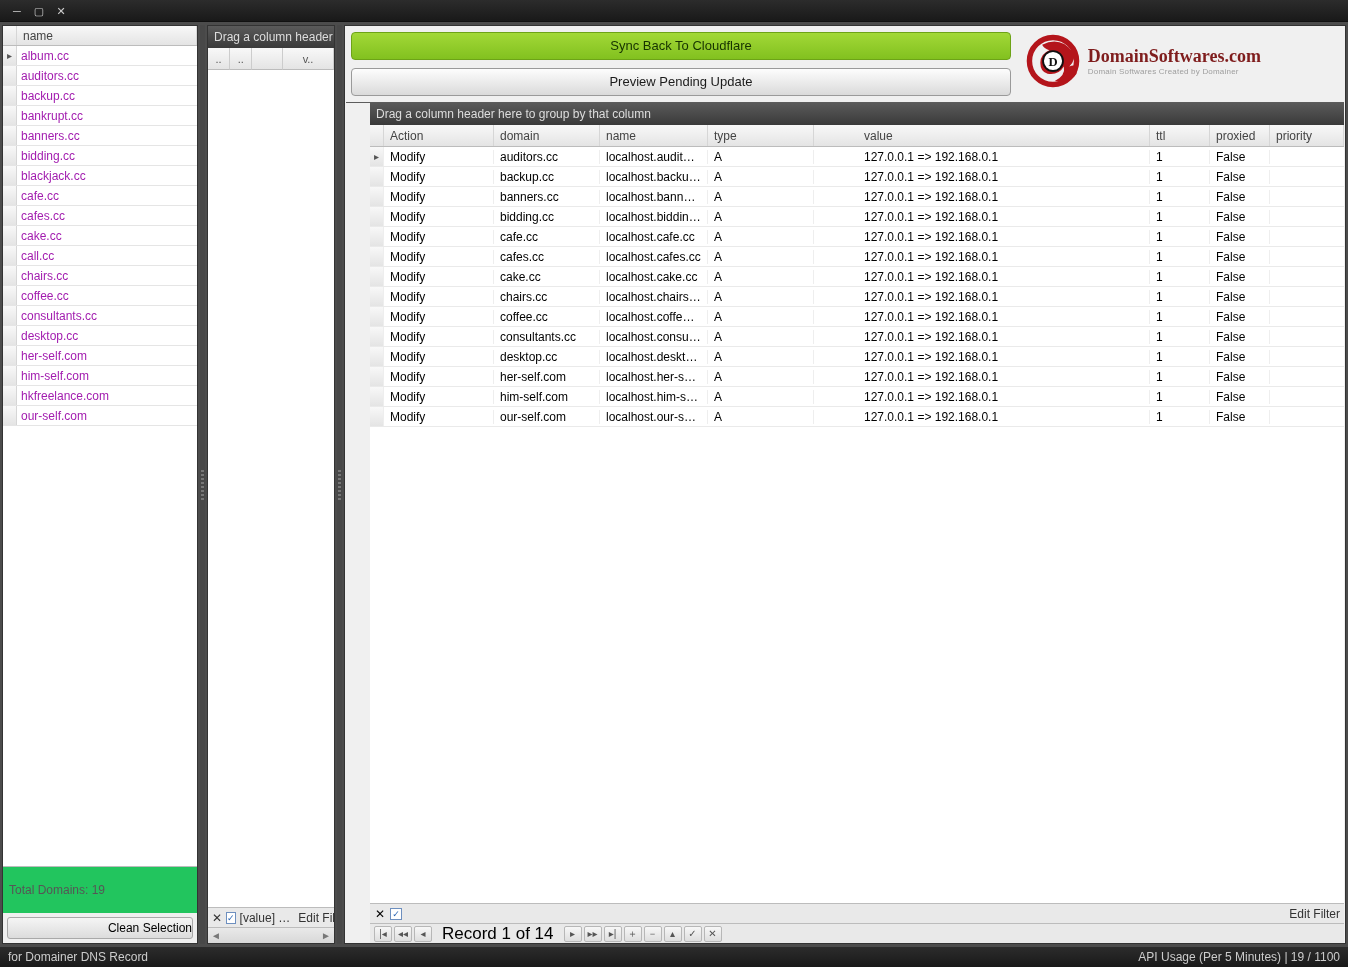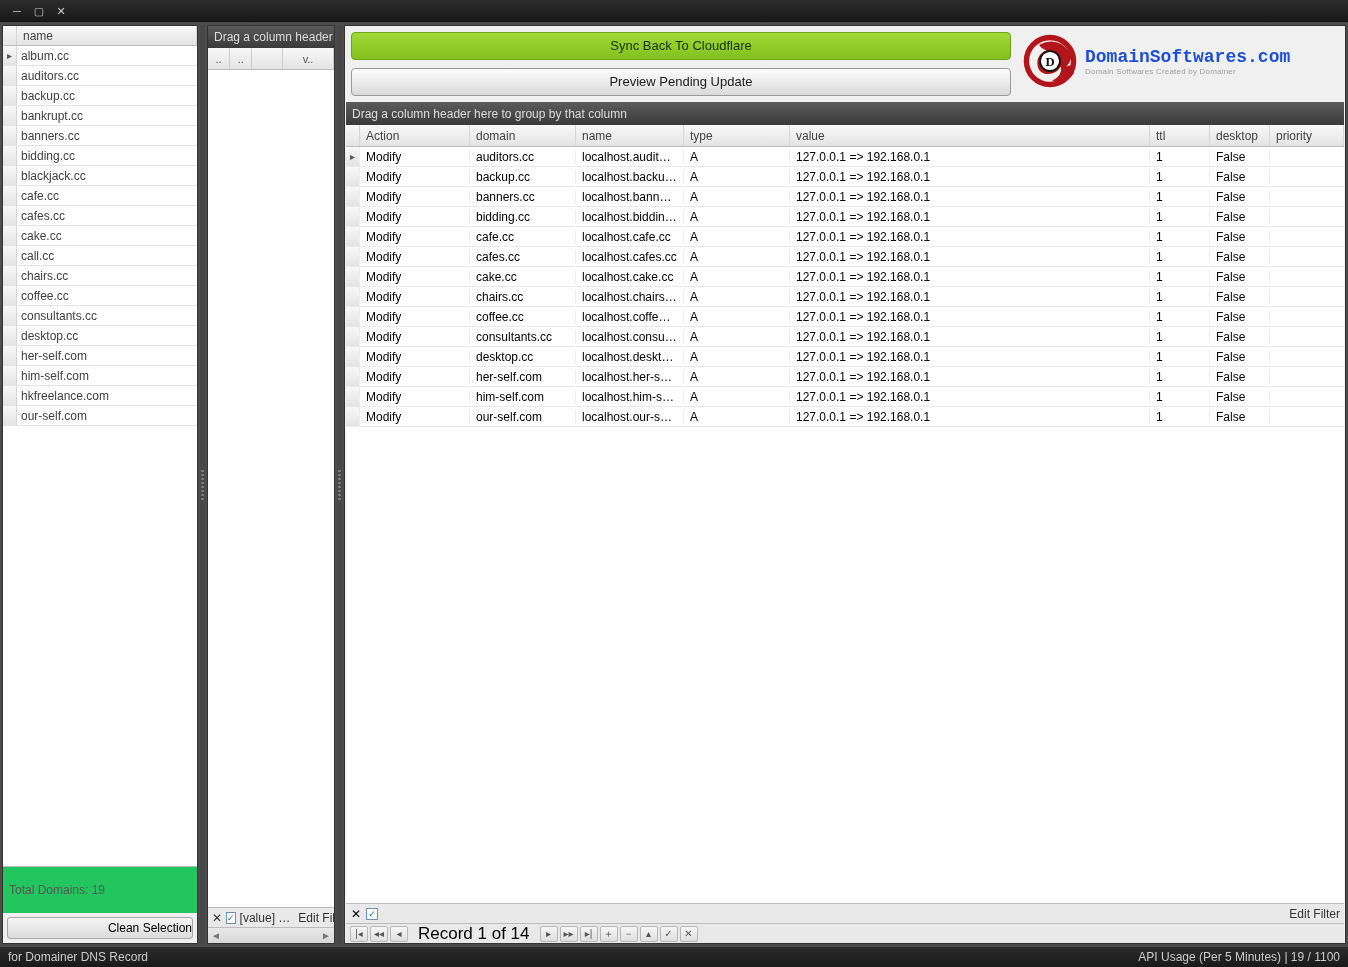--- a/index.html
+++ b/index.html
@@ -27,21 +27,21 @@
   .panel-mid  { width: 128px; }
   .panel-right{ flex: 1; }
 
   
   .grid-head { background: linear-gradient(to bottom,#f8f8f8,#e4e4e4); border-bottom:1px solid #bcbcbc; height: 20px; display:flex; align-items:center; font-size:12px; color:#444; }
   .grid-head-cell { padding:0 6px; height: 100%; display:flex; align-items:center; border-right:1px solid #d6d6d6;}
   .left-rowsel { width: 14px; border-right:1px solid #d6d6d6; flex: 0 0 14px; }
   .left-list { flex:1; overflow:auto; background:#fff; }
   .left-row { display:flex; height:20px; align-items:center; border-bottom:1px solid #e5e5e5; }
   .left-row .ind { width:14px; flex: 0 0 14px; text-align:center; font-size:10px; color:#555; background:linear-gradient(to bottom,#f8f8f8,#e4e4e4); height:100%; border-right:1px solid #d6d6d6; display:flex;align-items:center;justify-content:center;}
-  .left-row .name { padding:0 4px; color:#404040; }
+  .left-row .name { padding:0 4px; color:#a21caf; }
 
   .left-footer { background:#22c55e; padding:16px 6px; color:#565656; border-top:1px solid #bcbcbc; }
   .clean-btn { margin:4px; height:22px; background:linear-gradient(to bottom,#f5f5f5,#dcdcdc); border:1px solid #a9a9a9; border-radius:3px; text-align:right; line-height:20px; cursor:pointer;}
 
   
   .group-hint { background: linear-gradient(to bottom,#5a5a5a,#3a3a3a); color:#ddd; height:22px; display:flex; align-items:center; padding:0 6px; font-size:12px; white-space:nowrap; overflow:hidden;}
   .mid-head{ display:flex; height:22px;}
   .mid-head .c{background:linear-gradient(to bottom,#f8f8f8,#e4e4e4); border-right:1px solid #ccc;border-bottom:1px solid #bcbcbc; display:flex;align-items:center;justify-content:center;font-size:11px;color:#555;}
   .mid-body{ flex:1; background:#fff;}
   .mid-foot{ display:flex; align-items:center; height:20px; background:#e9e9e9; border-top:1px solid #bcbcbc; padding:0 4px; font-size:12px; gap:4px; color:#333; white-space:nowrap; overflow:hidden;}
@@ -52,35 +52,35 @@
 
   
   .right-top{ padding:6px; display:flex; gap:10px; align-items:flex-start;}
   .right-btns{flex:1;max-width:660px;display:flex;flex-direction:column;gap:8px;}
   .big-btn{ height:28px; border-radius:4px; border:1px solid #9a9a9a; text-align:center; line-height:26px; font-size:13px; cursor:pointer;}
   .big-btn.grey{ background:linear-gradient(to bottom,#fdfdfd,#dadada); color:#1b1b1b;}
   .big-btn.green{ background:linear-gradient(to bottom,#a2d837,#82c11f); border-color:#6da317; color:#163300; font-weight:500;}
   .brand{ flex:0 0 240px; display:flex; gap:6px; align-items:center; justify-content:flex-end; }
   .dragon{ width:58px;height:58px; }
   .brand-text{ display:flex;flex-direction:column;align-items:flex-start;}
-  .brand-text .t{ font-family:Liberation Mono, monospace; font-weight:bold; font-size:18px; color:#1d4ed8;}
+  .brand-text .t{ font-family:Liberation Serif, serif; font-weight:bold; font-size:18px; color:#7f1d1d;}
   .brand-text .s{ font-size:8px; color:#9e9e9e; letter-spacing:0.2px;}
 
-  .right-grid{ flex:1; display:flex; flex-direction:column; border-top:1px solid #5c5c5c; margin:0 1px;}
+  .right-grid{ flex:1; display:flex; flex-direction:column; border-top:1px solid #5c5c5c; margin:0 1px;padding-left:24px;}
   .rg-head{ display:flex; height:22px; background:linear-gradient(to bottom,#f8f8f8,#e4e4e4); border-bottom:1px solid #bcbcbc; font-size:12px; color:#444;}
   .rg-head .c{ border-right:1px solid #d6d6d6; padding:0 6px; display:flex;align-items:center; overflow:hidden;}
   .rg-body{ flex:1; overflow:auto; background:#fff;}
   .rg-row{ display:flex; height:20px; border-bottom:1px solid #eaeaea; align-items:center;}
   .rg-row .c{ border-right:1px solid #eee; padding:0 6px; overflow:hidden; white-space:nowrap; text-overflow:ellipsis;}
   .col-ind{ width:14px; flex:0 0 14px; text-align:center; font-size:10px; color:#555; padding:0 !important; background:linear-gradient(to bottom,#f8f8f8,#e4e4e4); height:100%; display:flex;align-items:center;justify-content:center; }
   .col-action{ width:110px; flex:0 0 110px;}
   .col-domain{ width:106px; flex:0 0 106px;}
   .col-name{   width:108px; flex:0 0 108px;}
   .col-type{   width:106px; flex:0 0 106px;}
-  .col-value{  flex:1; min-width:100px;}
+  .col-value{  flex:1; min-width:100px;margin-left:44px;}
   .col-ttl{    width:60px; flex:0 0 60px;}
   .col-proxied{width:60px; flex:0 0 60px;}
   .col-priority{width:74px; flex:0 0 74px;}
 
   .right-foot{ display:flex; height:20px; background:#e9e9e9; border-top:1px solid #bcbcbc; align-items:center; padding:0 4px; gap:4px;}
   .right-foot .link{ color:#2a65b3; cursor:pointer;}
   .chk{ width:12px; height:12px; border:1px solid #6d8fbf; background:#fff; display:inline-flex; align-items:center; justify-content:center; font-size:9px; color:#2a65b3; line-height:8px;}
 
   .record-nav{ height:20px; background:#e9e9e9; border-top:1px solid #bcbcbc; display:flex; align-items:center; gap:2px; padding:0 4px; }
   .nav-btn{ width:18px;height:16px; display:flex;align-items:center;justify-content:center; border:1px solid #b7b7b7; border-radius:2px; background:linear-gradient(to bottom,#f7f7f7,#dedede); font-size:10px; line-height:10px; color:#555; cursor:pointer;}
@@ -246,21 +246,21 @@
     <div class="right-grid">
       <div class="group-hint">Drag a column header here to group by that column</div>
       <div class="rg-head">
         <div class="c col-ind"></div>
         <div class="c col-action">Action</div>
         <div class="c col-domain">domain</div>
         <div class="c col-name">name</div>
         <div class="c col-type">type</div>
         <div class="c col-value">value</div>
         <div class="c col-ttl">ttl</div>
-        <div class="c col-proxied">desktop</div>
+        <div class="c col-proxied">proxied</div>
         <div class="c col-priority">priority</div>
       </div>
       <div class="rg-body" id="rg-body">
           <div class="rg-row">
             <div class="c col-ind">▸</div>
             <div class="c col-action">Modify</div>
             <div class="c col-domain">auditors.cc</div>
             <div class="c col-name">localhost.auditors...</div>
             <div class="c col-type">A</div>
             <div class="c col-value">127.0.0.1 =&gt; 192.168.0.1</div>

